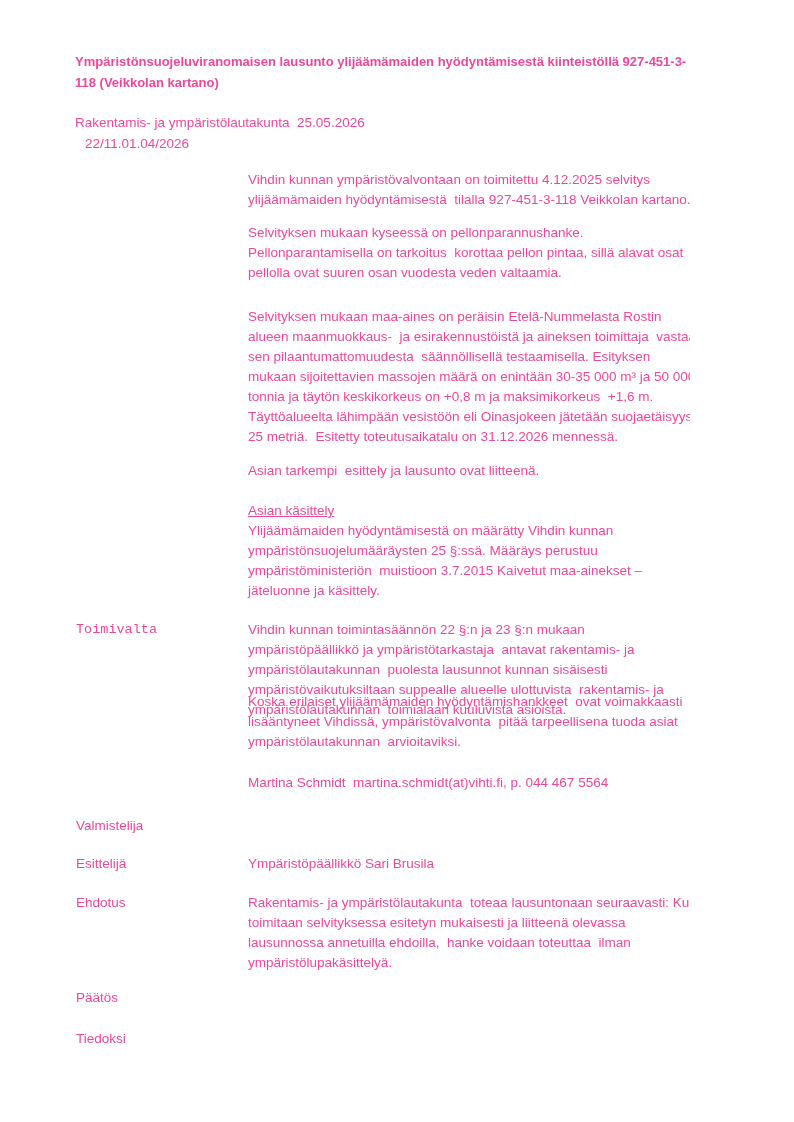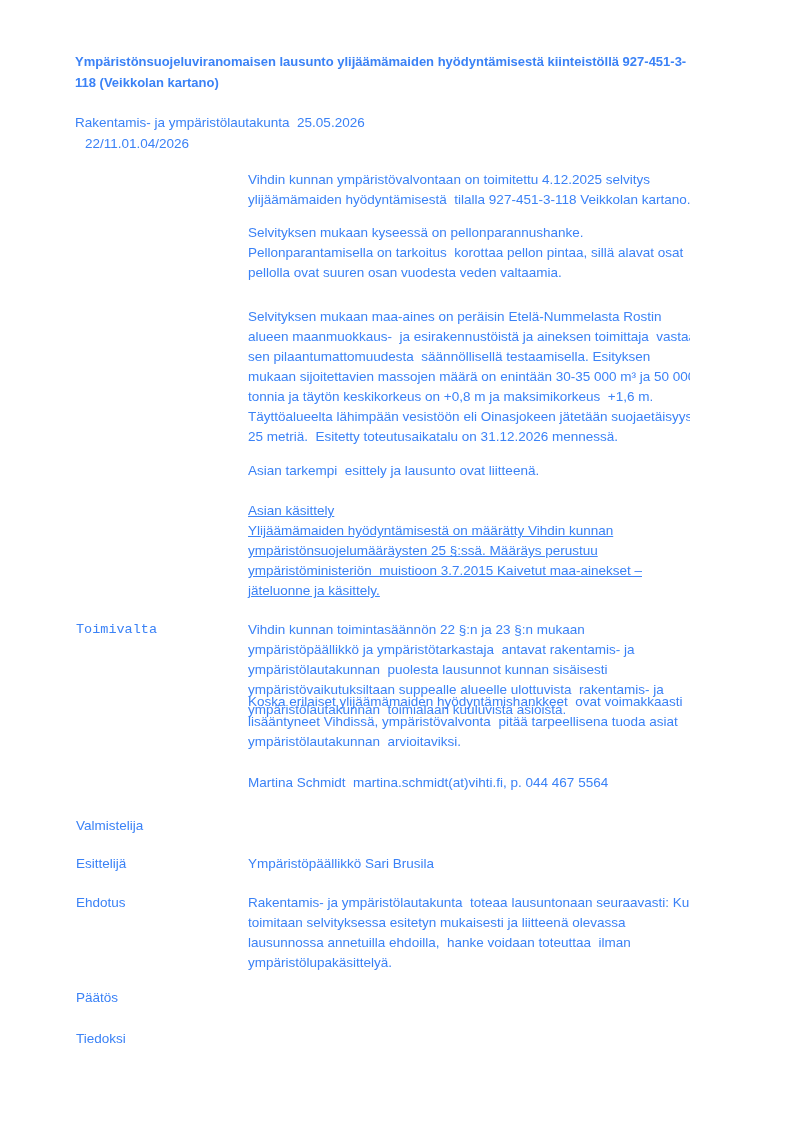--- a/index.html
+++ b/index.html
@@ -7,21 +7,21 @@
     padding: 0;
     background: #ffffff;
   }
   .page {
     position: relative;
     width: 690px;
     height: 1122px;
     background: #ffffff;
     overflow: hidden;
     font-family: "Liberation Sans", "DejaVu Sans", sans-serif;
-    color: #3b82f6;
+    color: #ec4899;
   }
   .tb {
     position: absolute;
     white-space: pre-wrap;
     font-size: 13.5px;
     line-height: 20px;
   }
   .doc-title {
     left: 75px;
     top: 51px;
@@ -32,21 +32,21 @@
   }
   .meta1 { left: 75px; top: 112px; width: 420px; line-height: 21px; }
   .meta2 { left: 85px; top: 133px; width: 420px; line-height: 21px; }
 
   .body-col { left: 248px; width: 528px; }
   .p-intro   { top: 170px; }
   .p-pellon  { top: 223px; }
   .p-maaaines{ top: 307px; }
   .p-liite   { top: 461px; }
   .h-kasittely { top: 501px; text-decoration: underline; }
-  .p-kasittely { top: 521px; text-decoration: underline; }
+  .p-kasittely { top: 521px; }
   .p-toimivalta { top: 620px; }
   .p-koska   { top: 692px; }
   .p-valmistelija { top: 773px; }
   .p-esittelija   { top: 854px; }
   .p-ehdotus { top: 893px; }
 
   .label-col { left: 76px; width: 165px; }
   .l-toimivalta   { top: 620px; font-family: Liberation Mono, monospace; }
   .l-valmistelija { top: 816px; }
   .l-esittelija   { top: 854px; }

